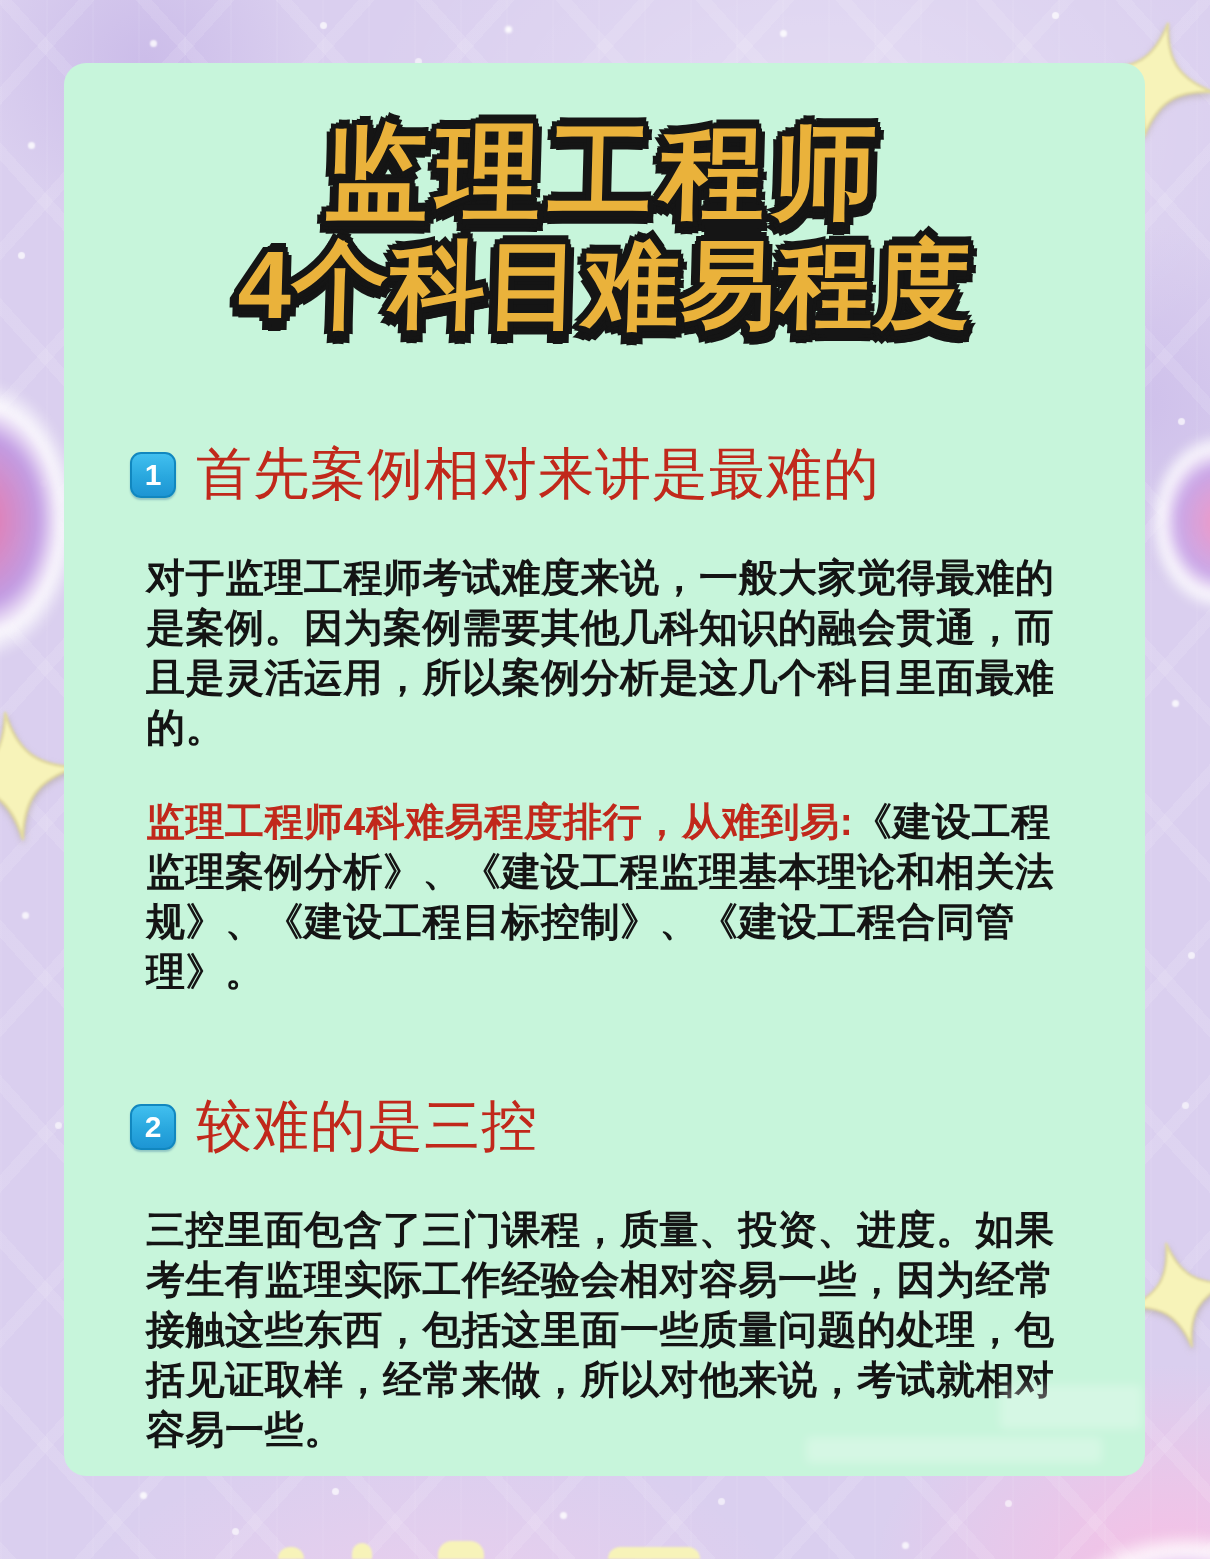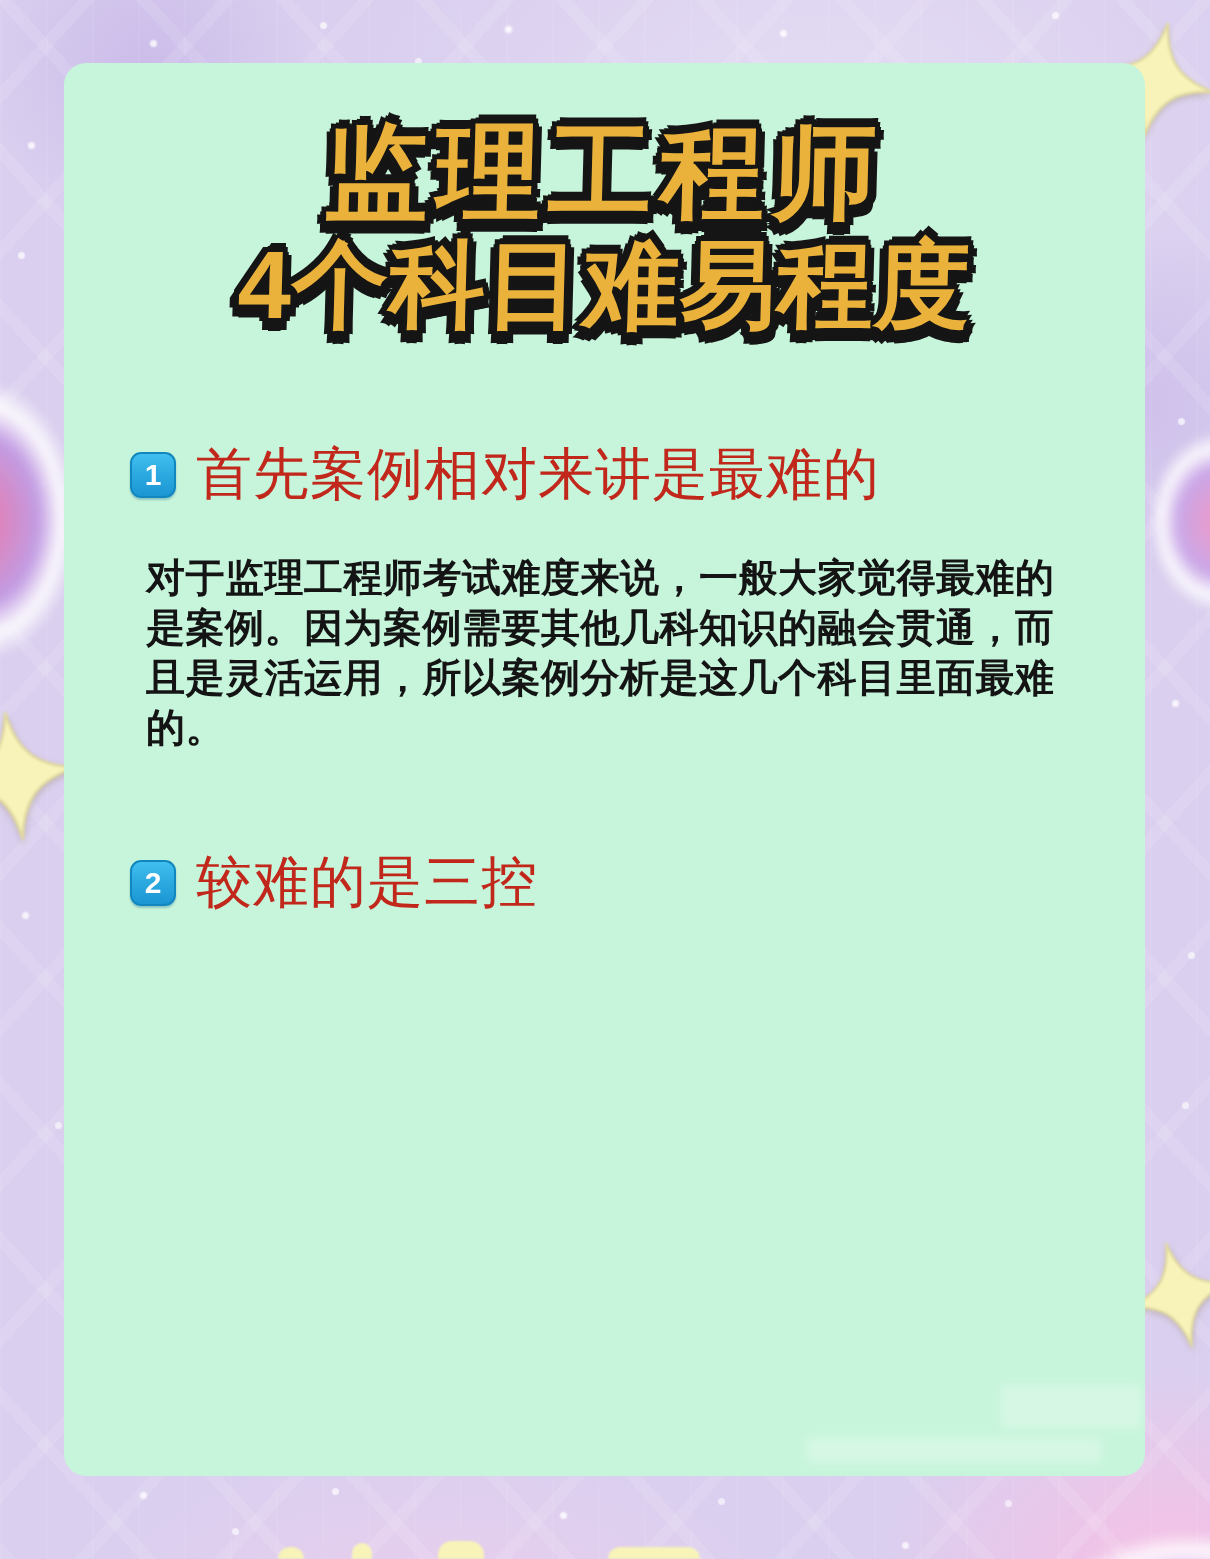--- a/index.html
+++ b/index.html
@@ -138,24 +138,26 @@
     <span class="title-line t1">监理工程师</span>
     <span class="title-line t2">4个科目难易程度</span>
   </div>
 
   <div class="section sec1">
     <div class="sec-head">
       <span class="badge">1</span>
       <span class="sec-title">首先案例相对来讲是最难的</span>
     </div>
     <p class="para">对于监理工程师考试难度来说，一般大家觉得最难的是案例。因为案例需要其他几科知识的融会贯通，而且是灵活运用，所以案例分析是这几个科目里面最难的。</p>
+    <p class="para highlight"><span class="hl-red">监理工程师4科难易程度排行，从难到易:</span><span class="hl-black">《建设工程监理案例分析》、《建设工程监理基本理论和相关法规》、《建设工程目标控制》、《建设工程合同管理》。</span></p>
   </div>
 
   <div class="section sec2">
     <div class="sec-head">
       <span class="badge">2</span>
       <span class="sec-title">较难的是三控</span>
     </div>
+    <p class="para">三控里面包含了三门课程，质量、投资、进度。如果考生有监理实际工作经验会相对容易一些，因为经常接触这些东西，包括这里面一些质量问题的处理，包括见证取样，经常来做，所以对他来说，考试就相对容易一些。</p>
   </div>
 
   <div class="wm wm-a"></div>
   <div class="wm wm-b"></div>
 </div>
 
 </body></html>

